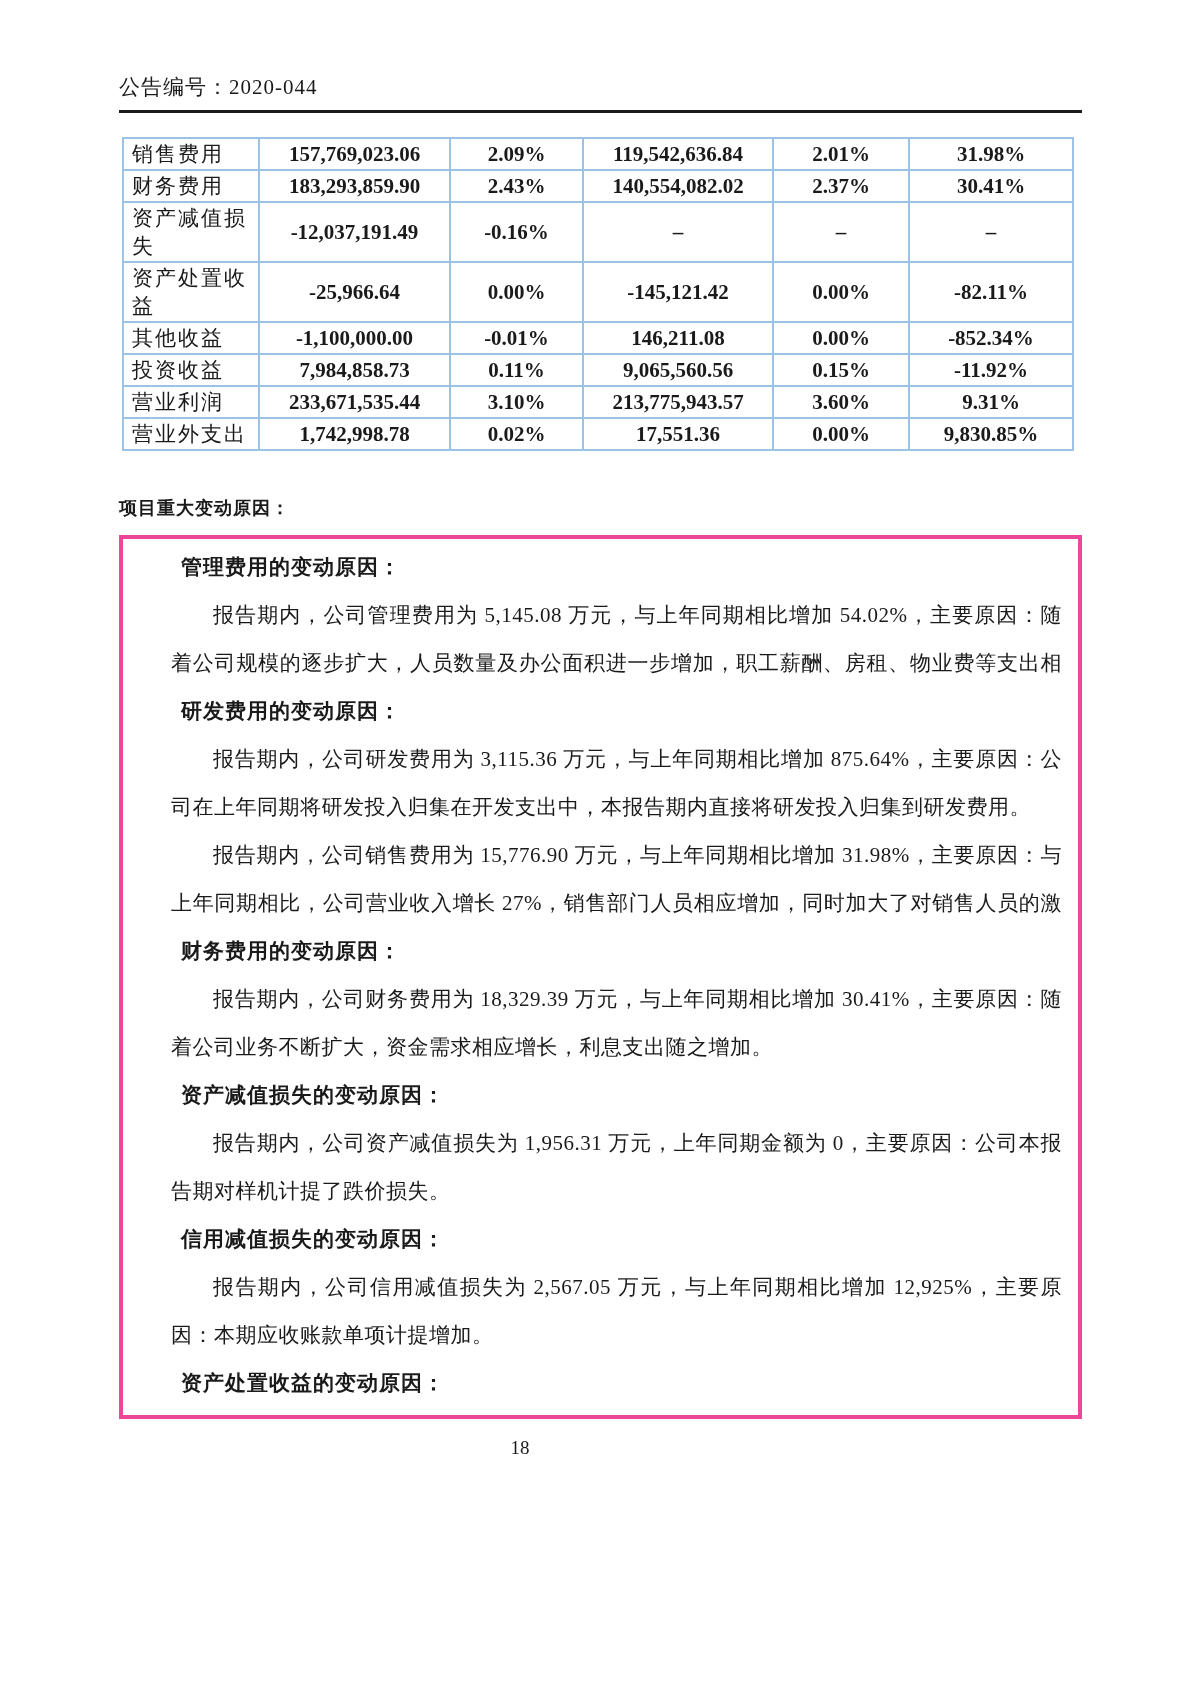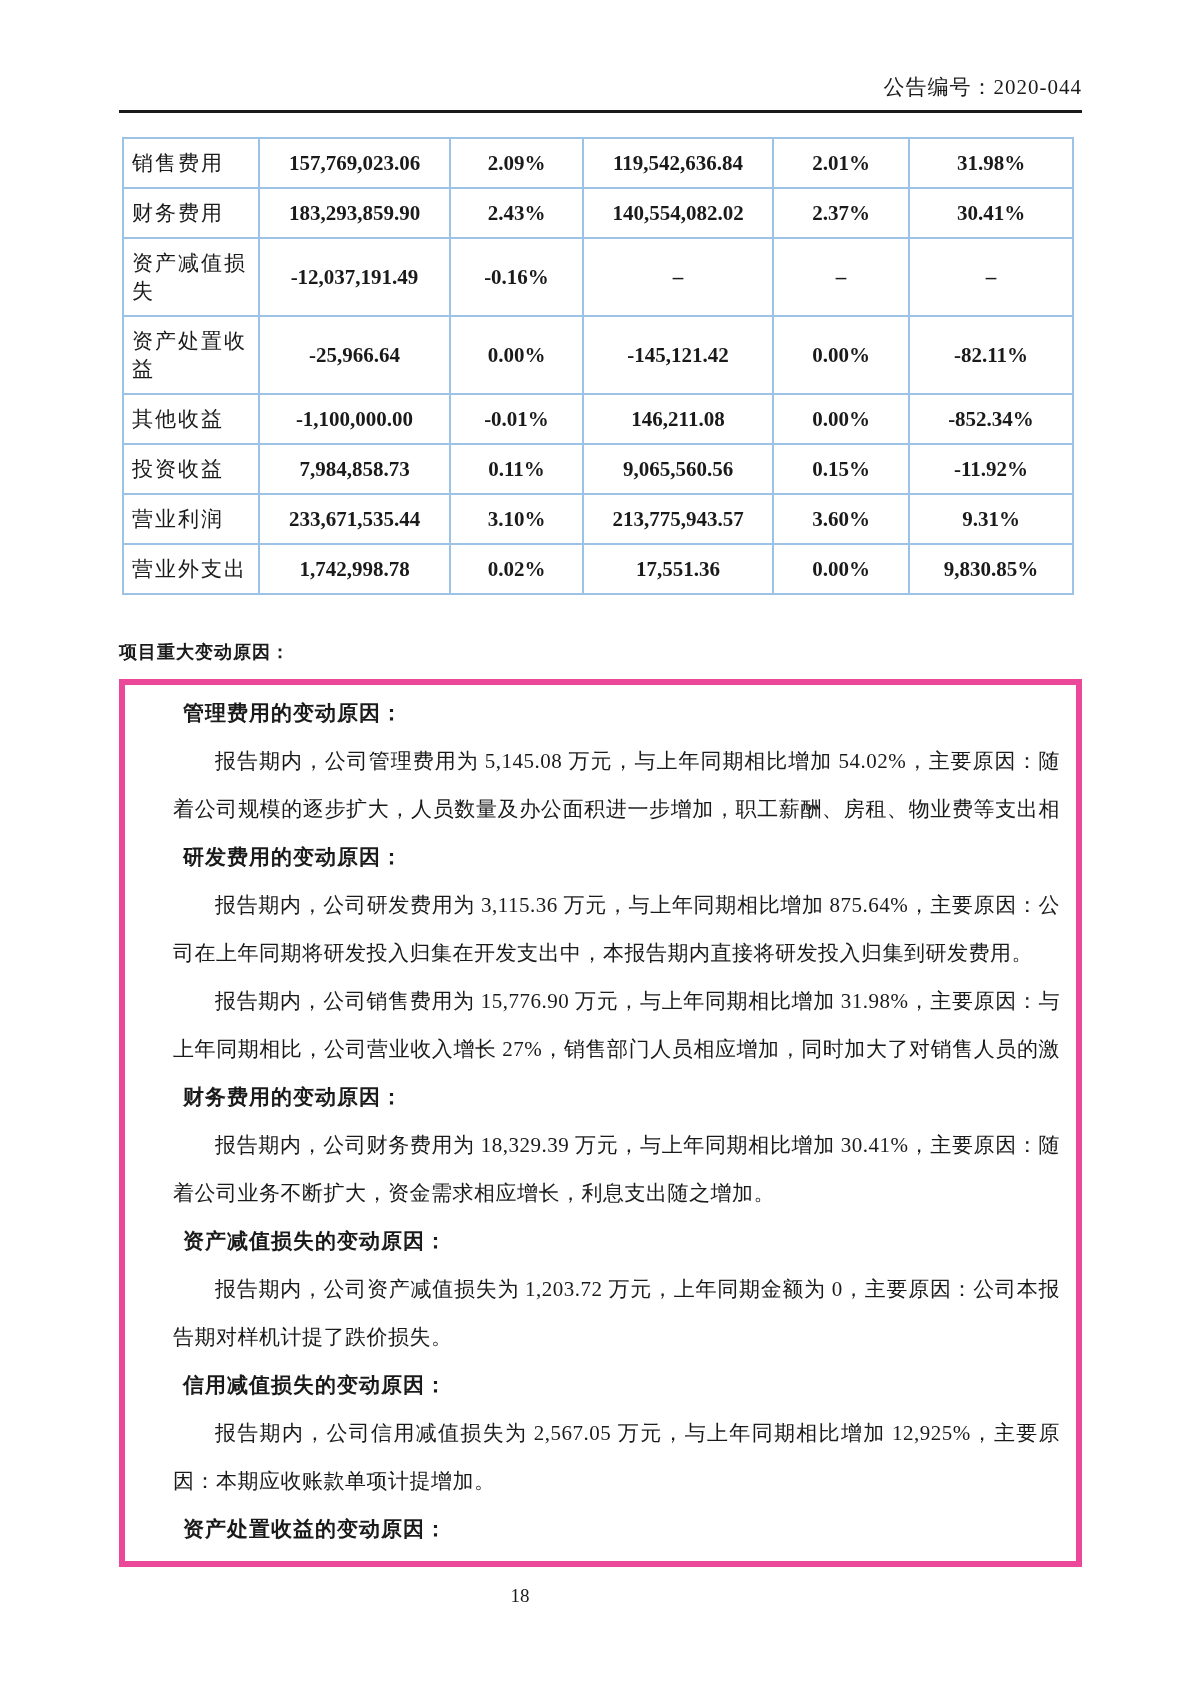--- a/index.html
+++ b/index.html
@@ -10,21 +10,20 @@
     color:#1a1a1a;
     overflow:hidden;
   }
   .content{
     width:963px;
     margin-left:119px;
   }
   
   .announcement{
     margin-top:74px;
-    text-align:right;
     font-size:21px;
     line-height:26px;
     letter-spacing:1px;
   }
   .header-rule{
     margin-top:10px;
     height:3px;
     background:#1a1a1a;
   }
   
@@ -32,40 +31,40 @@
     margin-top:24px;
     margin-left:3px;
     border-collapse:collapse;
     table-layout:fixed;
     width:950px;
     font-size:21px;
   }
   table.fin td{
     border:2px solid #9cc3e5;
     line-height:28px;
-    padding:10px 8px;
+    padding:1px 8px;
     vertical-align:middle;
     word-break:break-all;
   }
   td.lbl{ text-align:left; padding-left:10px; padding-right:4px; letter-spacing:2px;}
   td.num{ text-align:center;font-weight:bold; }
   col.c1{width:136px;} col.c2{width:191px;} col.c3{width:133px;}
   col.c4{width:190px;} col.c5{width:136px;} col.c6{width:164px;}
   
   .section-title{
     margin-top:44px;
     font-size:18px;
     font-weight:bold;
     line-height:26px;
     letter-spacing:1px;
   }
   
   .reason-box{
     margin-top:14px;
-    border:6px solid #ec4899;
+    border:4px solid #ec4899;
     padding:4px 16px 8px 16px;
     background:#ffffff;
   }
   .reason-heading{
     font-weight:bold;
     font-size:21px;
     line-height:48px;
     padding-left:2em;
     letter-spacing:1px;
   }
@@ -180,21 +179,21 @@
 
     <div class="reason-heading">研发费用的变动原因：</div>
     <div class="reason-body">报告期内，公司研发费用为 3,115.36 万元，与上年同期相比增加 875.64%，主要原因：公司在上年同期将研发投入归集在开发支出中，本报告期内直接将研发投入归集到研发费用。</div>
 
     <div class="reason-body">报告期内，公司销售费用为 15,776.90 万元，与上年同期相比增加 31.98%，主要原因：与上年同期相比，公司营业收入增长 27%，销售部门人员相应增加，同时加大了对销售人员的激励力度。</div>
 
     <div class="reason-heading">财务费用的变动原因：</div>
     <div class="reason-body">报告期内，公司财务费用为 18,329.39 万元，与上年同期相比增加 30.41%，主要原因：随着公司业务不断扩大，资金需求相应增长，利息支出随之增加。</div>
 
     <div class="reason-heading">资产减值损失的变动原因：</div>
-    <div class="reason-body">报告期内，公司资产减值损失为 1,203.72 万元，上年同期金额为 0，主要原因：公司本报告期对样机计提了跌价损失。</div>
+    <div class="reason-body">报告期内，公司资产减值损失为 1,956.31 万元，上年同期金额为 0，主要原因：公司本报告期对样机计提了跌价损失。</div>
 
     <div class="reason-heading">信用减值损失的变动原因：</div>
     <div class="reason-body">报告期内，公司信用减值损失为 2,567.05 万元，与上年同期相比增加 12,925%，主要原因：本期应收账款单项计提增加。</div>
 
     <div class="reason-heading">资产处置收益的变动原因：</div>
   </div>
 
 </div>
 
 <div class="page-number">18</div>

